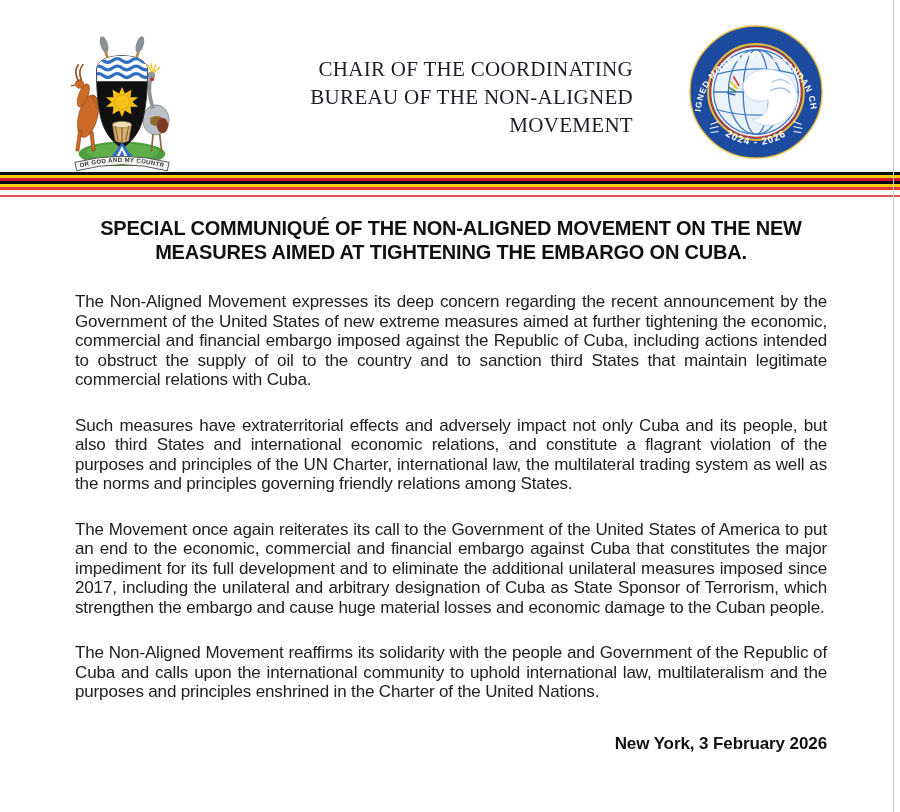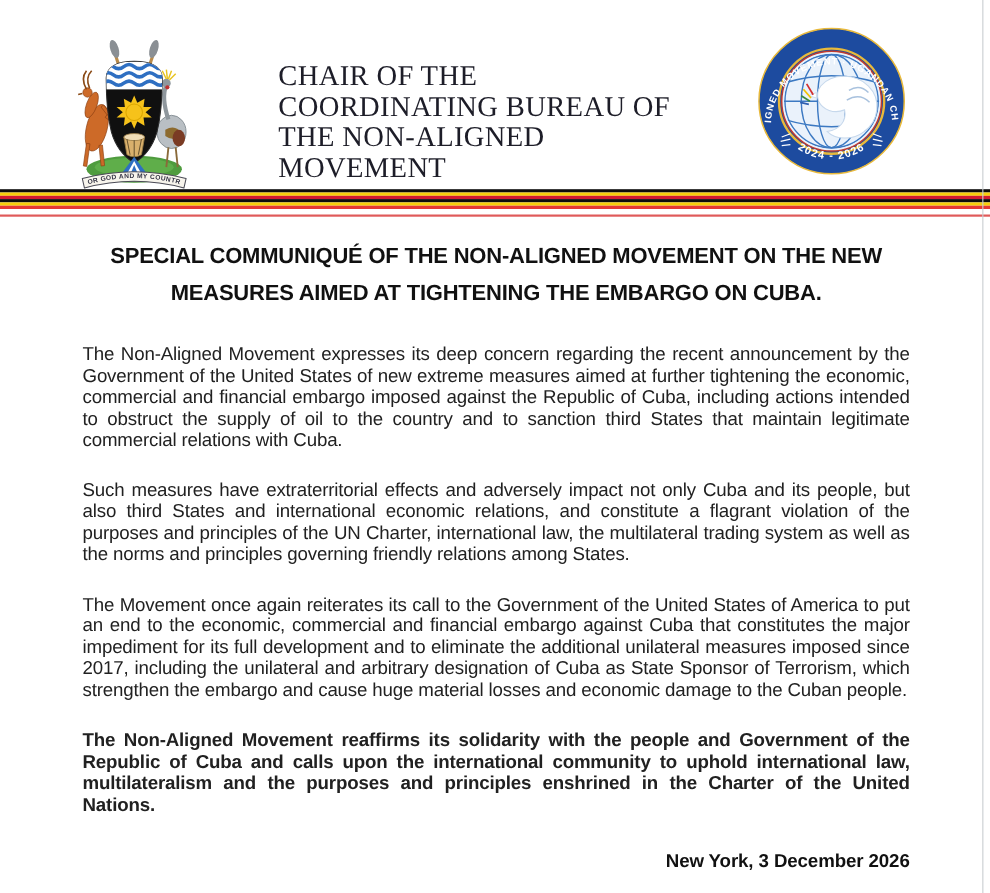--- a/index.html
+++ b/index.html
@@ -5,40 +5,40 @@
   html,body{margin:0;padding:0;background:#ffffff;}
   .page{
     position:relative;width:900px;height:812px;background:#ffffff;overflow:hidden;
     font-family:"Liberation Sans",sans-serif;color:#1c1c1c;
   }
   .page-edge-right{position:absolute;top:0;right:6px;width:1px;height:812px;background:#c9cdd1;}
   
   .coat{position:absolute;left:56px;top:30px;width:132px;height:144px;}
   .org-name{
     position:absolute;left:253px;top:55px;width:380px;
-    font-family:"Liberation Serif",serif;font-size:26px;line-height:28px;
-    text-align:left;color:#1d1d28;letter-spacing:.3px;
+    font-family:"Liberation Serif",serif;font-size:21px;line-height:28px;
+    text-align:right;color:#1d1d28;letter-spacing:.3px;
   }
   .seal{position:absolute;left:687px;top:22px;width:138px;height:140px;}
   
   .flag-band{position:absolute;left:0;top:172px;width:900px;display:flex;flex-direction:column;}
   .flag-band .stripe{height:3px;width:100%;}
   .red-rule{position:absolute;left:0;top:195px;width:900px;height:2px;}
   
   .doc-body{position:absolute;left:75px;top:216px;width:752px;}
   .doc-title{
     margin:0 auto 28px auto;max-width:706px;
-    font-size:20px;line-height:34px;font-weight:bold;text-align:center;color:#111111;
+    font-size:20px;line-height:24px;font-weight:bold;text-align:center;color:#111111;
     letter-spacing:-0.2px;
   }
   .doc-body p{
     margin:10px 0 26px 0;font-size:17px;line-height:19.5px;text-align:justify;
     letter-spacing:-0.15px;color:#212121;
   }
-  .doc-body p:last-of-type{margin-bottom:0;font-weight:bold;}
+  .doc-body p:last-of-type{margin-bottom:0;}
   .dateline{
     margin-top:32px;font-size:17px;font-weight:bold;text-align:right;color:#111111;
     letter-spacing:-0.1px;
   }
 </style>
 </head>
 <body>
 
 <div class="page">
 
@@ -195,17 +195,17 @@
       <div class="stripe" style="background: rgb(229, 57, 53);"></div>
     </div>
   <div class="red-rule" style="background: rgb(224, 90, 90);"></div>
 
   <main class="doc-body">
     <h1 class="doc-title">SPECIAL COMMUNIQUÉ OF THE NON-ALIGNED MOVEMENT ON THE NEW MEASURES AIMED AT TIGHTENING THE EMBARGO ON CUBA.</h1>
     <p>The Non-Aligned Movement expresses its deep concern regarding the recent announcement by the Government of the United States of new extreme measures aimed at further tightening the economic, commercial and financial embargo imposed against the Republic of Cuba, including actions intended to obstruct the supply of oil to the country and to sanction third States that maintain legitimate commercial relations with Cuba.</p>
     <p>Such measures have extraterritorial effects and adversely impact not only Cuba and its people, but also third States and international economic relations, and constitute a flagrant violation of the purposes and principles of the UN Charter, international law, the multilateral trading system as well as the norms and principles governing friendly relations among States.</p>
     <p>The Movement once again reiterates its call to the Government of the United States of America to put an end to the economic, commercial and financial embargo against Cuba that constitutes the major impediment for its full development and to eliminate the additional unilateral measures imposed since 2017, including the unilateral and arbitrary designation of Cuba as State Sponsor of Terrorism, which strengthen the embargo and cause huge material losses and economic damage to the Cuban people.</p>
     <p>The Non-Aligned Movement reaffirms its solidarity with the people and Government of the Republic of Cuba and calls upon the international community to uphold international law, multilateralism and the purposes and principles enshrined in the Charter of the United Nations.</p>
-    <div class="dateline">New York, 3 December 2026</div>
+    <div class="dateline">New York, 3 February 2026</div>
   </main>
 
   <div class="page-edge-right"></div>
 </div>
 
 </body></html>

